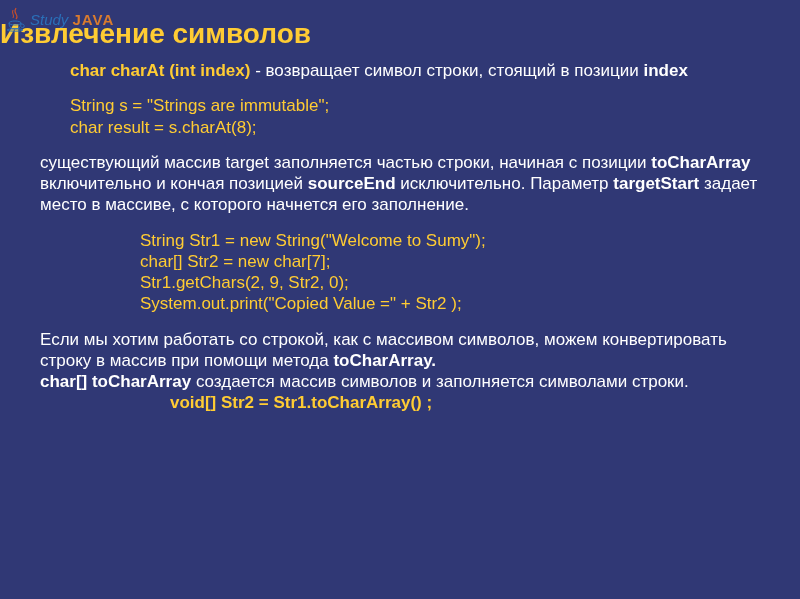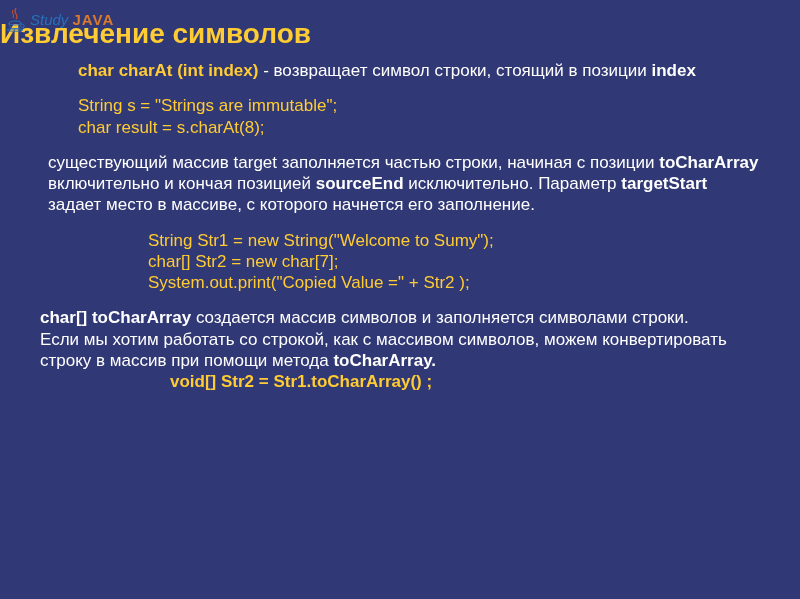--- a/index.html
+++ b/index.html
@@ -35,21 +35,21 @@
     font-size: 28px;
     font-weight: bold;
     padding-top: 18px;
     padding-bottom: 10px;
   }
   .content {
     padding: 0 40px 0 40px;
     font-size: 17px;
     line-height: 1.25;
   }
-  .para { margin-bottom: 14px; margin-left: 8px; }
+  .para { margin-bottom: 14px; }
   .yellow { color: #ffcc33; }
   .bold { font-weight: bold; }
   .indent1 { padding-left: 30px; }
   .indent2 { padding-left: 100px; }
   .indent3 { padding-left: 130px; }
 </style>
 </head>
 <body>
 
 <div class="logo">
@@ -82,28 +82,29 @@
     <div>char result = s.charAt(8);</div>
   </div>
 
   <div class="para">
     <span>существующий массив target заполняется частью строки, начиная    с позиции </span><span class="bold">toCharArray</span><span> включительно и кончая позицией </span><span class="bold">sourceEnd</span><span> исключительно. Параметр    </span><span class="bold">targetStart</span><span> задает место в массиве, с которого начнется его заполнение.</span>
   </div>
 
   <div class="para indent2 yellow">
     <div>String Str1 = new String("Welcome to Sumy");</div>
     <div>char[] Str2 = new char[7];</div>
+    <div>Str1.getChars(2, 9, Str2, 0);</div>
     <div>System.out.print("Copied Value ="  + Str2 );</div>
   </div>
 
   <div>
-    <span class="bold">char[] toCharArray</span><span> создается массив символов и заполняется символами строки.</span>
+    <span>Если мы хотим работать со строкой, как с массивом символов, можем конвертировать строку в массив при помощи метода </span><span class="bold">toCharArray.</span>
   </div>
 
   <div>
-    <span>Если мы хотим работать со строкой, как с массивом символов, можем конвертировать строку в массив при помощи метода </span><span class="bold">toCharArray.</span>
+    <span class="bold">char[] toCharArray</span><span> создается массив символов и заполняется символами строки.</span>
   </div>
 
   <div class="indent3 yellow bold">
     <div>void[] Str2 = Str1.toCharArray() ;</div>
   </div>
 
 </div>
 
 </body></html>

